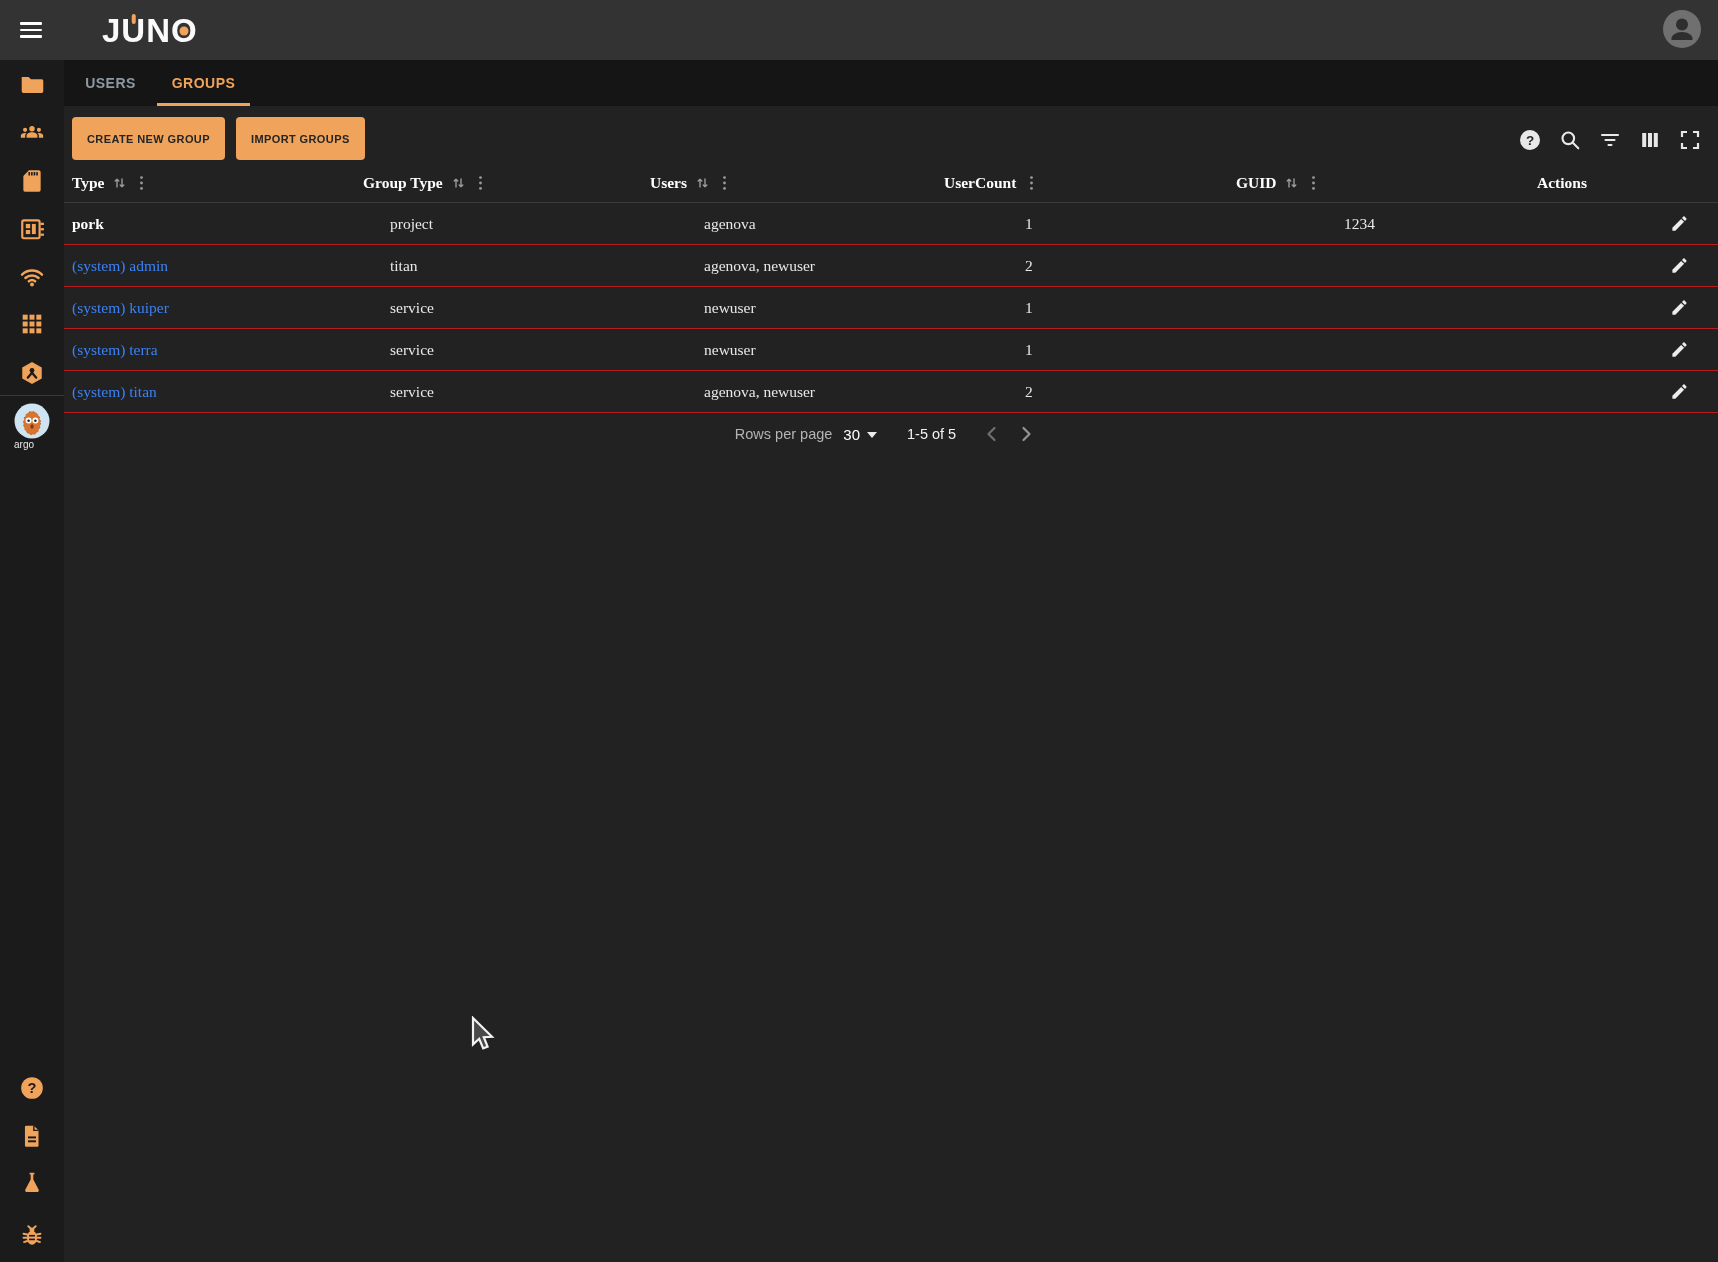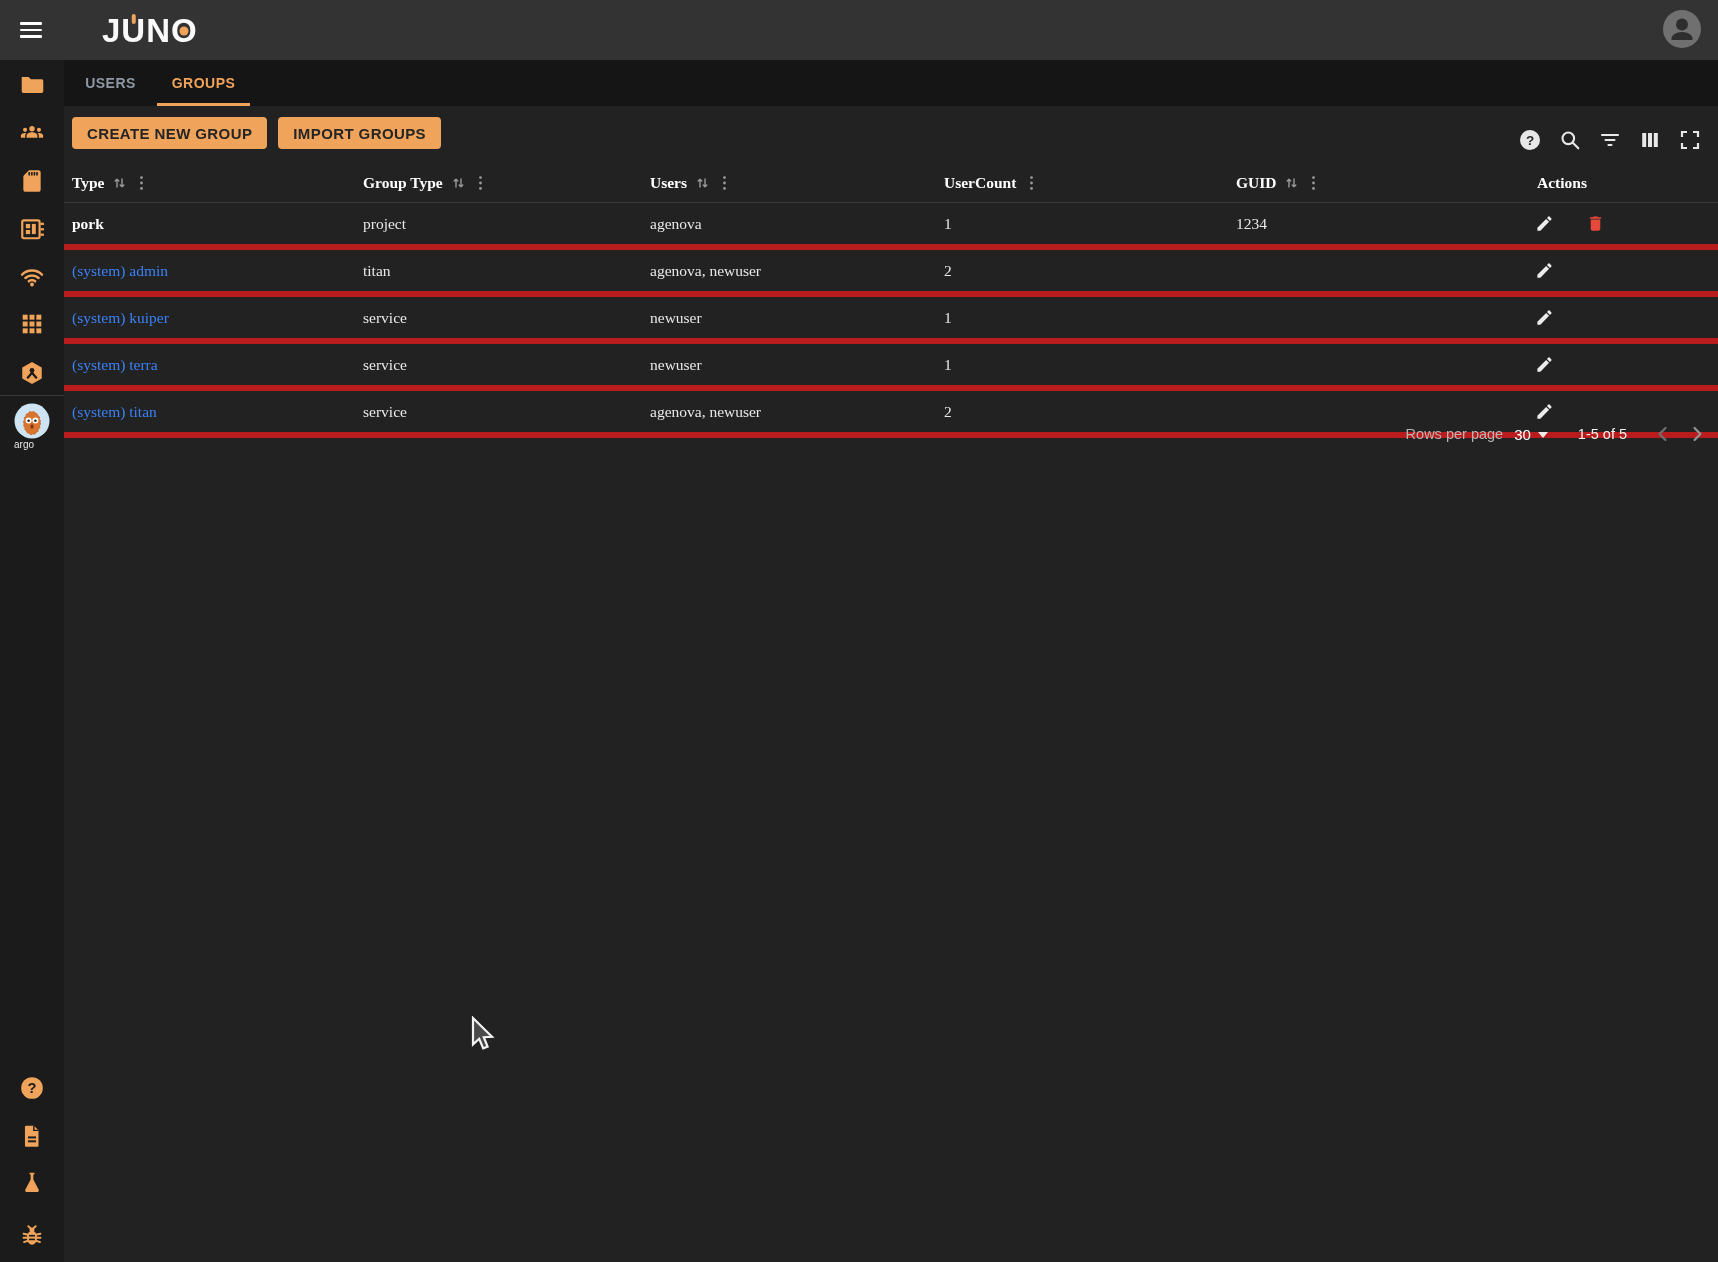--- a/index.html
+++ b/index.html
@@ -45,47 +45,47 @@
     width:93px;height:46px;display:flex;align-items:center;justify-content:center;
     font-size:14px;font-weight:600;letter-spacing:.5px;cursor:pointer;position:relative;
   }
   .tab.inactive{color:#8e98a3;}
   .tab.active{color:#f0a35a;}
   .tab.active::after{content:"";position:absolute;left:0;bottom:0;width:100%;height:3px;background:#f0a35a;}
   .content{position:absolute;left:0;top:46px;width:1654px;height:1156px;}
   
   .btnrow{position:absolute;left:8px;top:11px;display:flex;gap:11px;}
   .obtn{
-    background:#f0a35a;color:#252525;border:none;border-radius:4px;height:32px;
-    padding:0 15px;font-family:"Liberation Sans",sans-serif;font-size:15px;font-weight:600;
+    background:#f0a35a;color:#252525;border:none;border-radius:4px;height:43px;
+    padding:0 15px;font-family:"Liberation Sans",sans-serif;font-size:11px;font-weight:600;
     letter-spacing:.4px;cursor:pointer;
   }
   .toolicons{position:absolute;right:16px;top:22px;display:flex;gap:16px;}
   .toolicons .ti{width:24px;height:24px;cursor:pointer;}
   
   .tablewrap{position:absolute;left:0;top:58px;width:1654px;}
   .thead,.trow{
     display:grid;grid-template-columns:291px 287px 294px 292px 301px 1fr;
     align-items:center;
   }
   .thead{height:38px;border-bottom:1px solid #3c3c3c;}
-  .trow{height:41px;border-bottom:6px solid #b91c1c;}
+  .trow{height:41px;border-bottom:1px solid #b91c1c;gap:27px;}
   .hcell{display:flex;align-items:center;padding-left:8px;
     font-family:"Liberation Serif",serif;font-size:15.5px;font-weight:700;color:#ffffff;}
   .hcell .sort{margin-left:9px;display:inline-flex;cursor:pointer;}
   .hcell .cmenu{margin-left:13px;display:inline-flex;cursor:pointer;}
   .tcell{padding-left:8px;font-family:"Liberation Serif",serif;font-size:15.5px;color:#e8e8e8;}
   .tcell.name{color:#3b82f6;}
   .tcell.name.strong{color:#ffffff;font-weight:700;}
   .acell{display:flex;align-items:center;padding-left:6px;gap:32px;}
   .aicon{width:19px;height:19px;cursor:pointer;display:inline-flex;}
   
   .pager{
     position:absolute;left:0;top:301px;width:1645px;height:54px;
-    display:flex;align-items:center;justify-content:flex-end;padding-right:9px;
+    display:flex;align-items:center;justify-content:center;padding-right:9px;
     color:#e8e8e8;font-size:14.5px;
   }
   .pager .rpp-label{color:#b4b4b4;}
   .pager .rpp-select{display:flex;align-items:center;margin-left:11px;cursor:pointer;}
   .pager .rpp-value{color:#fff;font-size:15px;}
   .caret{width:0;height:0;border-left:5px solid transparent;border-right:5px solid transparent;
     border-top:6px solid #ececec;margin-left:7px;margin-top:2px;}
   .pager .range{margin-left:30px;color:#f2f2f2;}
   .pager .nav{margin-left:24px;display:flex;gap:10px;}
   .pager .nav .chev{width:24px;height:24px;cursor:pointer;}

